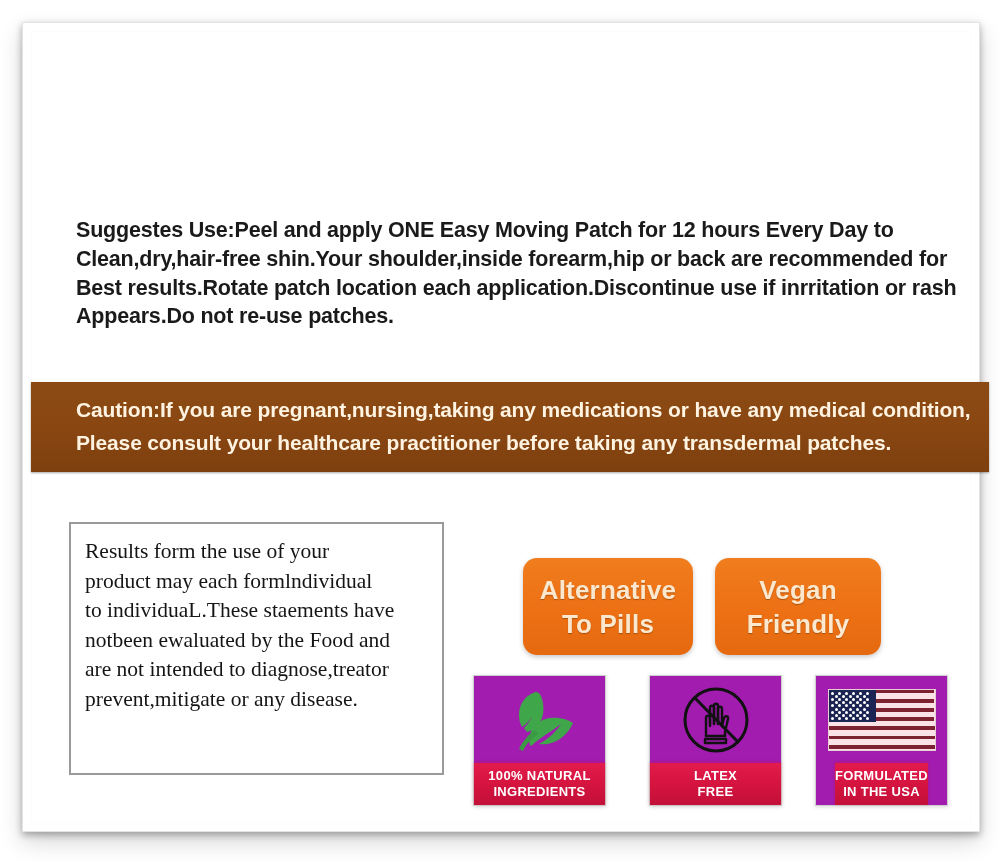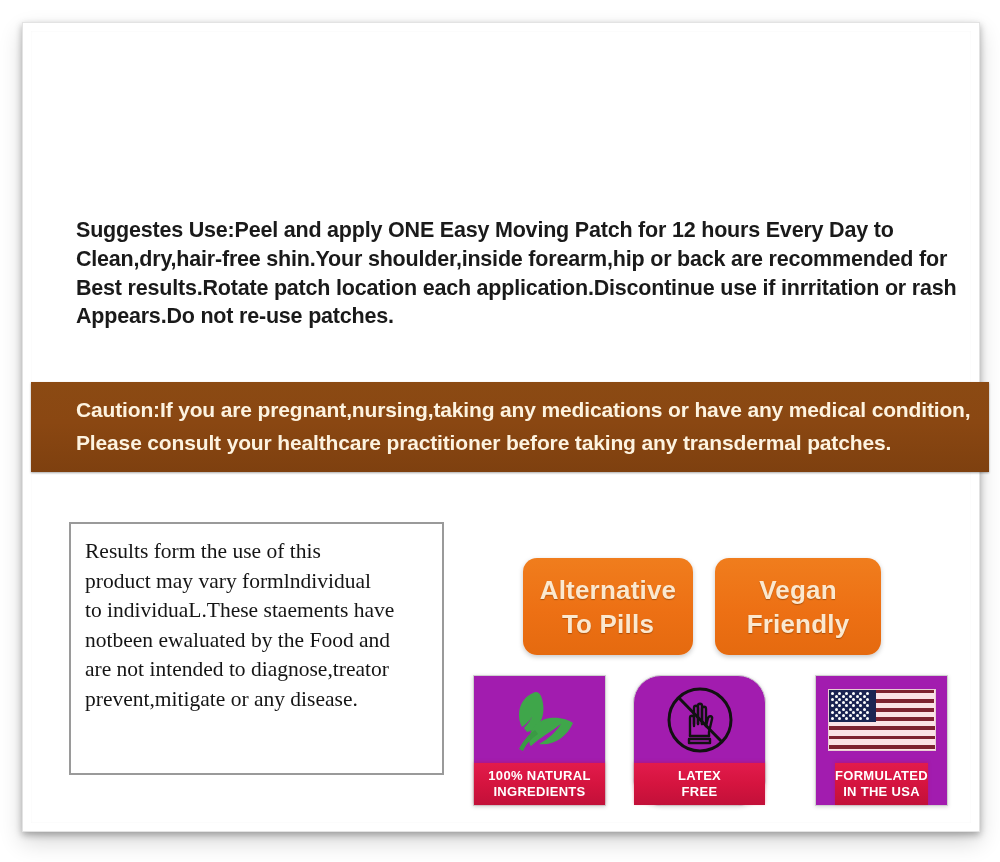--- a/index.html
+++ b/index.html
@@ -154,21 +154,21 @@
     width: 133px;
     height: 131px;
     background: #a21caf;
     border: 1px solid #cfcfcf;
     box-sizing: border-box;
     box-shadow: 0 1px 4px rgba(0,0,0,0.16);
     display: flex;
     flex-direction: column;
   }
   #cert-natural { left: 442px; top: 203px; }
-  #cert-latex   { left: 602px; top: 203px; border-radius: 28px; }
+  #cert-latex   { left: 618px; top: 203px; }
   #cert-usa     { left: 784px; top: 203px; align-items: center; }
 
   .cert-art {
     flex: 1 1 auto;
     position: relative;
     display: flex;
     align-items: center;
     justify-content: center;
     overflow: hidden;
   }
@@ -243,22 +243,22 @@
         <div class="caution-inner">
           <div class="caution-line">Caution:If you are pregnant,nursing,taking any medications or have any medical condition,</div>
           <div class="caution-line">Please consult your healthcare practitioner before taking any transdermal patches.</div>
         </div>
       </div>
 
       <div class="lower">
 
         <div class="disclaimer-box">
           <div class="disclaimer-text">
-            <div class="disc-line">Results form the use of this</div>
-            <div class="disc-line">product may vary formlndividual</div>
+            <div class="disc-line">Results form the use of your</div>
+            <div class="disc-line">product may each formlndividual</div>
             <div class="disc-line">to individuaL.These staements have</div>
             <div class="disc-line"> notbeen ewaluated by the Food and</div>
             <div class="disc-line">are not intended to diagnose,treator</div>
             <div class="disc-line">prevent,mitigate or any disease.</div>
           </div>
         </div>
 
         <div class="pill" id="pill-alternative">
           <div class="pill-line">Alternative</div>
           <div class="pill-line">To Pills</div>

